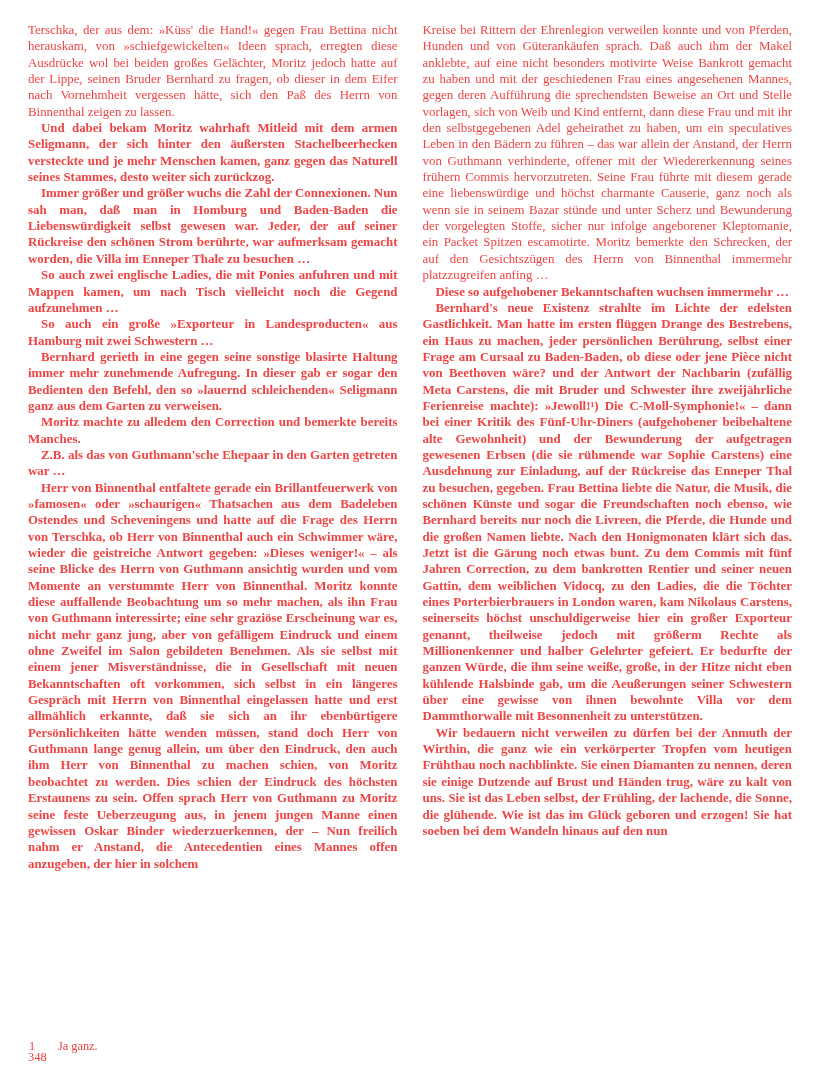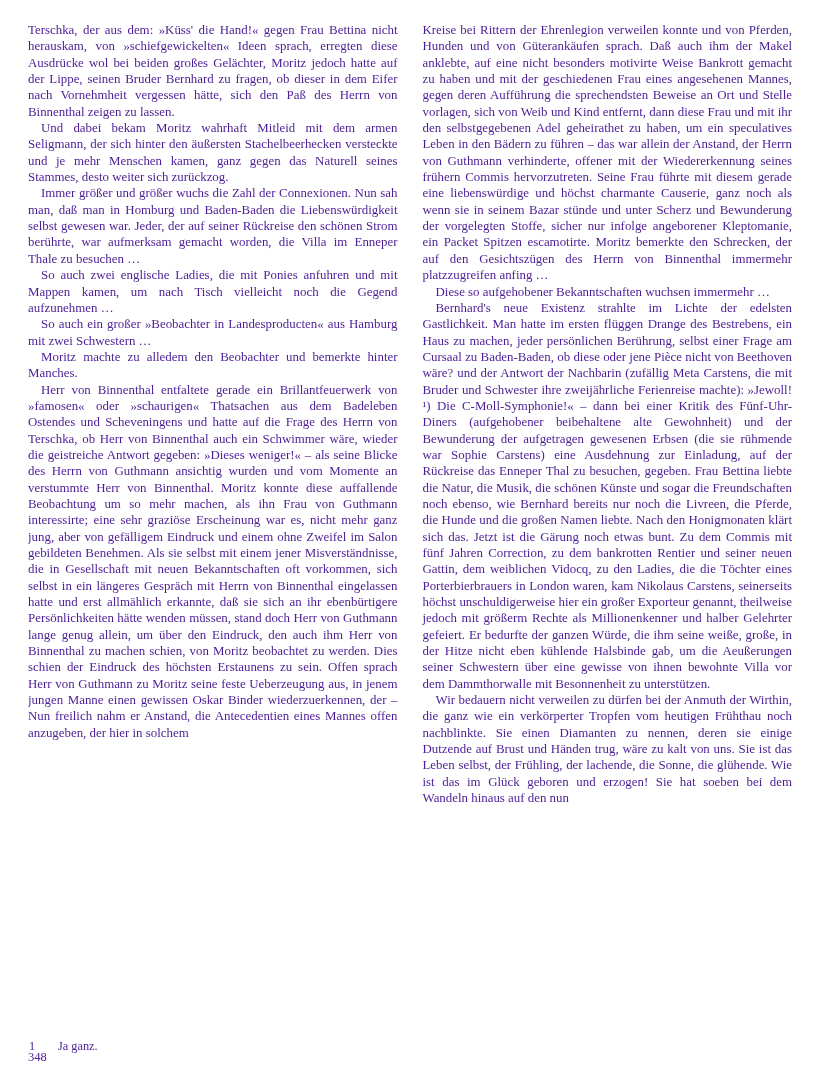--- a/index.html
+++ b/index.html
@@ -6,21 +6,21 @@
     margin: 0;
     padding: 0;
     background: #ffffff;
   }
   .page {
     position: relative;
     width: 819px;
     height: 1065px;
     background: #ffffff;
     font-family: "Liberation Serif", serif;
-    color: #4c1d95;
+    color: #ef4444;
     overflow: hidden;
   }
   .columns {
     position: absolute;
     top: 22px;
     left: 28px;
     width: 764px;
     height: 1006px;
     display: flex;
     gap: 25px;
@@ -32,20 +32,21 @@
     line-height: 16.35px;
     text-align: justify;
     hyphens: auto;
     -webkit-hyphens: auto;
   }
   .para {
     margin: 0;
   }
   .para.indent {
     text-indent: 13px;
+    font-weight: bold;
   }
   .footnote {
     position: absolute;
     left: 29px;
     top: 1039px;
     font-size: 12.3px;
     line-height: 14px;
   }
   .fn-marker {
     display: inline-block;
@@ -62,22 +63,24 @@
 </head>
 <body>
 
 <div class="page" lang="de">
   <div class="columns">
     <div class="column">
         <p class="para">Terschka, der aus dem: »Küss' die Hand!« gegen Frau Bettina nicht herauskam, von »schiefgewickelten« Ideen sprach, erregten diese Ausdrücke wol bei beiden großes Gelächter, Moritz jedoch hatte auf der Lippe, seinen Bruder Bernhard zu fragen, ob dieser in dem Eifer nach Vornehmheit vergessen hätte, sich den Paß des Herrn von Binnenthal zeigen zu lassen.</p>
         <p class="para indent">Und dabei bekam Moritz wahrhaft Mitleid mit dem armen Seligmann, der sich hinter den äußersten Stachelbeerhecken versteckte und je mehr Menschen kamen, ganz gegen das Naturell seines Stammes, desto weiter sich zurückzog.</p>
         <p class="para indent">Immer größer und größer wuchs die Zahl der Connexionen. Nun sah man, daß man in Homburg und Baden-Baden die Liebenswürdigkeit selbst gewesen war. Jeder, der auf seiner Rückreise den schönen Strom berührte, war aufmerksam gemacht worden, die Villa im Enneper Thale zu besuchen …</p>
         <p class="para indent">So auch zwei englische Ladies, die mit Ponies anfuhren und mit Mappen kamen, um nach Tisch vielleicht noch die Gegend aufzunehmen …</p>
-        <p class="para indent">So auch ein großer »Beobachter in Landesproducten« aus Hamburg mit zwei Schwestern …</p>
-        <p class="para indent">Moritz machte zu alledem den Beobachter und bemerkte hinter Manches.</p>
+        <p class="para indent">So auch ein große »Exporteur in Landesproducten« aus Hamburg mit zwei Schwestern …</p>
+        <p class="para indent">Bernhard gerieth in eine gegen seine sonstige blasirte Haltung immer mehr zunehmende Aufregung. In dieser gab er sogar den Bedienten den Befehl, den so »lauernd schleichenden« Seligmann ganz aus dem Garten zu verweisen.</p>
+        <p class="para indent">Moritz machte zu alledem den Correction und bemerkte bereits Manches.</p>
+        <p class="para indent">Z.B. als das von Guthmann'sche Ehepaar in den Garten getreten war …</p>
         <p class="para indent">Herr von Binnenthal entfaltete gerade ein Brillantfeuerwerk von »famosen« oder »schaurigen« Thatsachen aus dem Badeleben Ostendes und Scheveningens und hatte auf die Frage des Herrn von Terschka, ob Herr von Binnenthal auch ein Schwimmer wäre, wieder die geistreiche Antwort gegeben: »Dieses weniger!« – als seine Blicke des Herrn von Guthmann ansichtig wurden und vom Momente an verstummte Herr von Binnenthal. Moritz konnte diese auffallende Beobachtung um so mehr machen, als ihn Frau von Guthmann interessirte; eine sehr graziöse Erscheinung war es, nicht mehr ganz jung, aber von gefälligem Eindruck und einem ohne Zweifel im Salon gebildeten Benehmen. Als sie selbst mit einem jener Misverständnisse, die in Gesellschaft mit neuen Bekanntschaften oft vorkommen, sich selbst in ein längeres Gespräch mit Herrn von Binnenthal eingelassen hatte und erst allmählich erkannte, daß sie sich an ihr ebenbürtigere Persönlichkeiten hätte wenden müssen, stand doch Herr von Guthmann lange genug allein, um über den Eindruck, den auch ihm Herr von Binnenthal zu machen schien, von Moritz beobachtet zu werden. Dies schien der Eindruck des höchsten Erstaunens zu sein. Offen sprach Herr von Guthmann zu Moritz seine feste Ueberzeugung aus, in jenem jungen Manne einen gewissen Oskar Binder wiederzuerkennen, der – Nun freilich nahm er Anstand, die Antecedentien eines Mannes offen anzugeben, der hier in solchem</p>
       </div>
     <div class="column">
         <p class="para">Kreise bei Rittern der Ehrenlegion verweilen konnte und von Pferden, Hunden und von Güterankäufen sprach. Daß auch ihm der Makel anklebte, auf eine nicht besonders motivirte Weise Bankrott gemacht zu haben und mit der geschiedenen Frau eines angesehenen Mannes, gegen deren Aufführung die sprechendsten Beweise an Ort und Stelle vorlagen, sich von Weib und Kind entfernt, dann diese Frau und mit ihr den selbstgegebenen Adel geheirathet zu haben, um ein speculatives Leben in den Bädern zu führen – das war allein der Anstand, der Herrn von Guthmann verhinderte, offener mit der Wiedererkennung seines frühern Commis hervorzutreten. Seine Frau führte mit diesem gerade eine liebenswürdige und höchst charmante Causerie, ganz noch als wenn sie in seinem Bazar stünde und unter Scherz und Bewunderung der vorgelegten Stoffe, sicher nur infolge angeborener Kleptomanie, ein Packet Spitzen escamotirte. Moritz bemerkte den Schrecken, der auf den Gesichtszügen des Herrn von Binnenthal immermehr platzzugreifen anfing …</p>
         <p class="para indent">Diese so aufgehobener Bekanntschaften wuchsen immermehr …</p>
         <p class="para indent">Bernhard's neue Existenz strahlte im Lichte der edelsten Gastlichkeit. Man hatte im ersten flüggen Drange des Bestrebens, ein Haus zu machen, jeder persönlichen Berührung, selbst einer Frage am Cursaal zu Baden-Baden, ob diese oder jene Pièce nicht von Beethoven wäre? und der Antwort der Nachbarin (zufällig Meta Carstens, die mit Bruder und Schwester ihre zweijährliche Ferienreise machte): »Jewoll!¹) Die C-Moll-Symphonie!« – dann bei einer Kritik des Fünf-Uhr-Diners (aufgehobener beibehaltene alte Gewohnheit) und der Bewunderung der aufgetragen gewesenen Erbsen (die sie rühmende war Sophie Carstens) eine Ausdehnung zur Einladung, auf der Rückreise das Enneper Thal zu besuchen, gegeben. Frau Bettina liebte die Natur, die Musik, die schönen Künste und sogar die Freundschaften noch ebenso, wie Bernhard bereits nur noch die Livreen, die Pferde, die Hunde und die großen Namen liebte. Nach den Honigmonaten klärt sich das. Jetzt ist die Gärung noch etwas bunt. Zu dem Commis mit fünf Jahren Correction, zu dem bankrotten Rentier und seiner neuen Gattin, dem weiblichen Vidocq, zu den Ladies, die die Töchter eines Porterbierbrauers in London waren, kam Nikolaus Carstens, seinerseits höchst unschuldigerweise hier ein großer Exporteur genannt, theilweise jedoch mit größerm Rechte als Millionenkenner und halber Gelehrter gefeiert. Er bedurfte der ganzen Würde, die ihm seine weiße, große, in der Hitze nicht eben kühlende Halsbinde gab, um die Aeußerungen seiner Schwestern über eine gewisse von ihnen bewohnte Villa vor dem Dammthorwalle mit Besonnenheit zu unterstützen.</p>
         <p class="para indent">Wir bedauern nicht verweilen zu dürfen bei der Anmuth der Wirthin, die ganz wie ein verkörperter Tropfen vom heutigen Frühthau noch nachblinkte. Sie einen Diamanten zu nennen, deren sie einige Dutzende auf Brust und Händen trug, wäre zu kalt von uns. Sie ist das Leben selbst, der Frühling, der lachende, die Sonne, die glühende. Wie ist das im Glück geboren und erzogen! Sie hat soeben bei dem Wandeln hinaus auf den nun</p>
       </div>
   </div>
 

